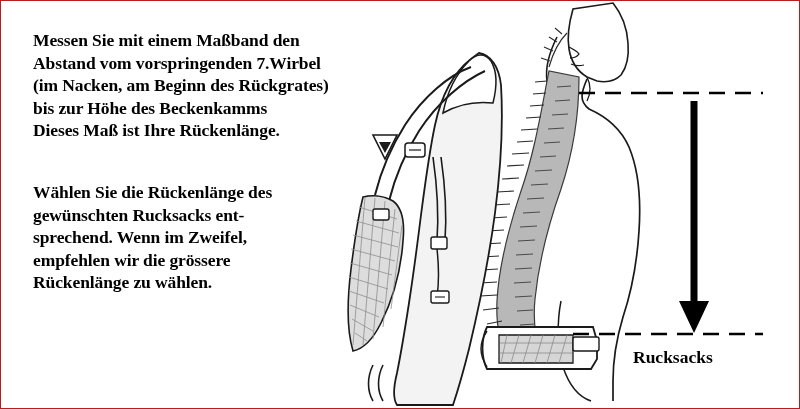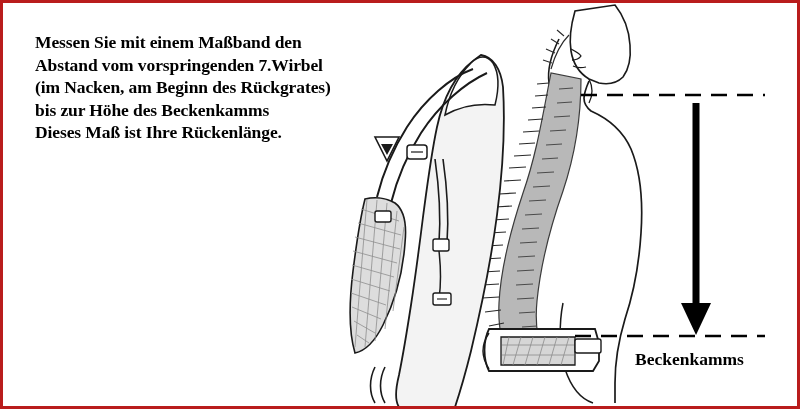--- a/index.html
+++ b/index.html
@@ -8,21 +8,21 @@
     background: #ffffff;
   }
   body {
     font-family: "Liberation Serif", serif;
   }
   #page {
     position: relative;
     width: 800px;
     height: 409px;
     background: #ffffff;
-    border: 3px solid #b91c1c;
+    border: 1px solid #b91c1c;
     box-sizing: border-box;
     overflow: hidden;
   }
   .text-block {
     position: absolute;
     font-family: "Liberation Serif", serif;
     font-weight: bold;
     font-size: 17.5px;
     line-height: 1.29;
     color: #000000;
@@ -196,17 +196,22 @@
       <polygon points="693,332 678,300 708,300" fill="#000000"></polygon>
     </g>
   </svg>
 
   <div class="text-block" id="para-1">Messen Sie mit einem Maßband den
 Abstand vom vorspringenden 7.Wirbel
 (im Nacken, am Beginn des Rückgrates)
 bis zur Höhe des Beckenkamms
 Dieses Maß ist Ihre Rückenlänge.</div>
 
-
-
-  <div class="label" id="label-beckenkamm">Beckenkamms</div>
+  <div class="text-block" id="para-2">Wählen Sie die Rückenlänge des
+gewünschten Rucksacks ent-
+sprechend. Wenn im Zweifel,
+empfehlen wir die grössere
+Rückenlänge zu wählen.</div>
+
+
+  <div class="label" id="label-beckenkamm">Rucksacks</div>
 
 </div>
 
 </body></html>

